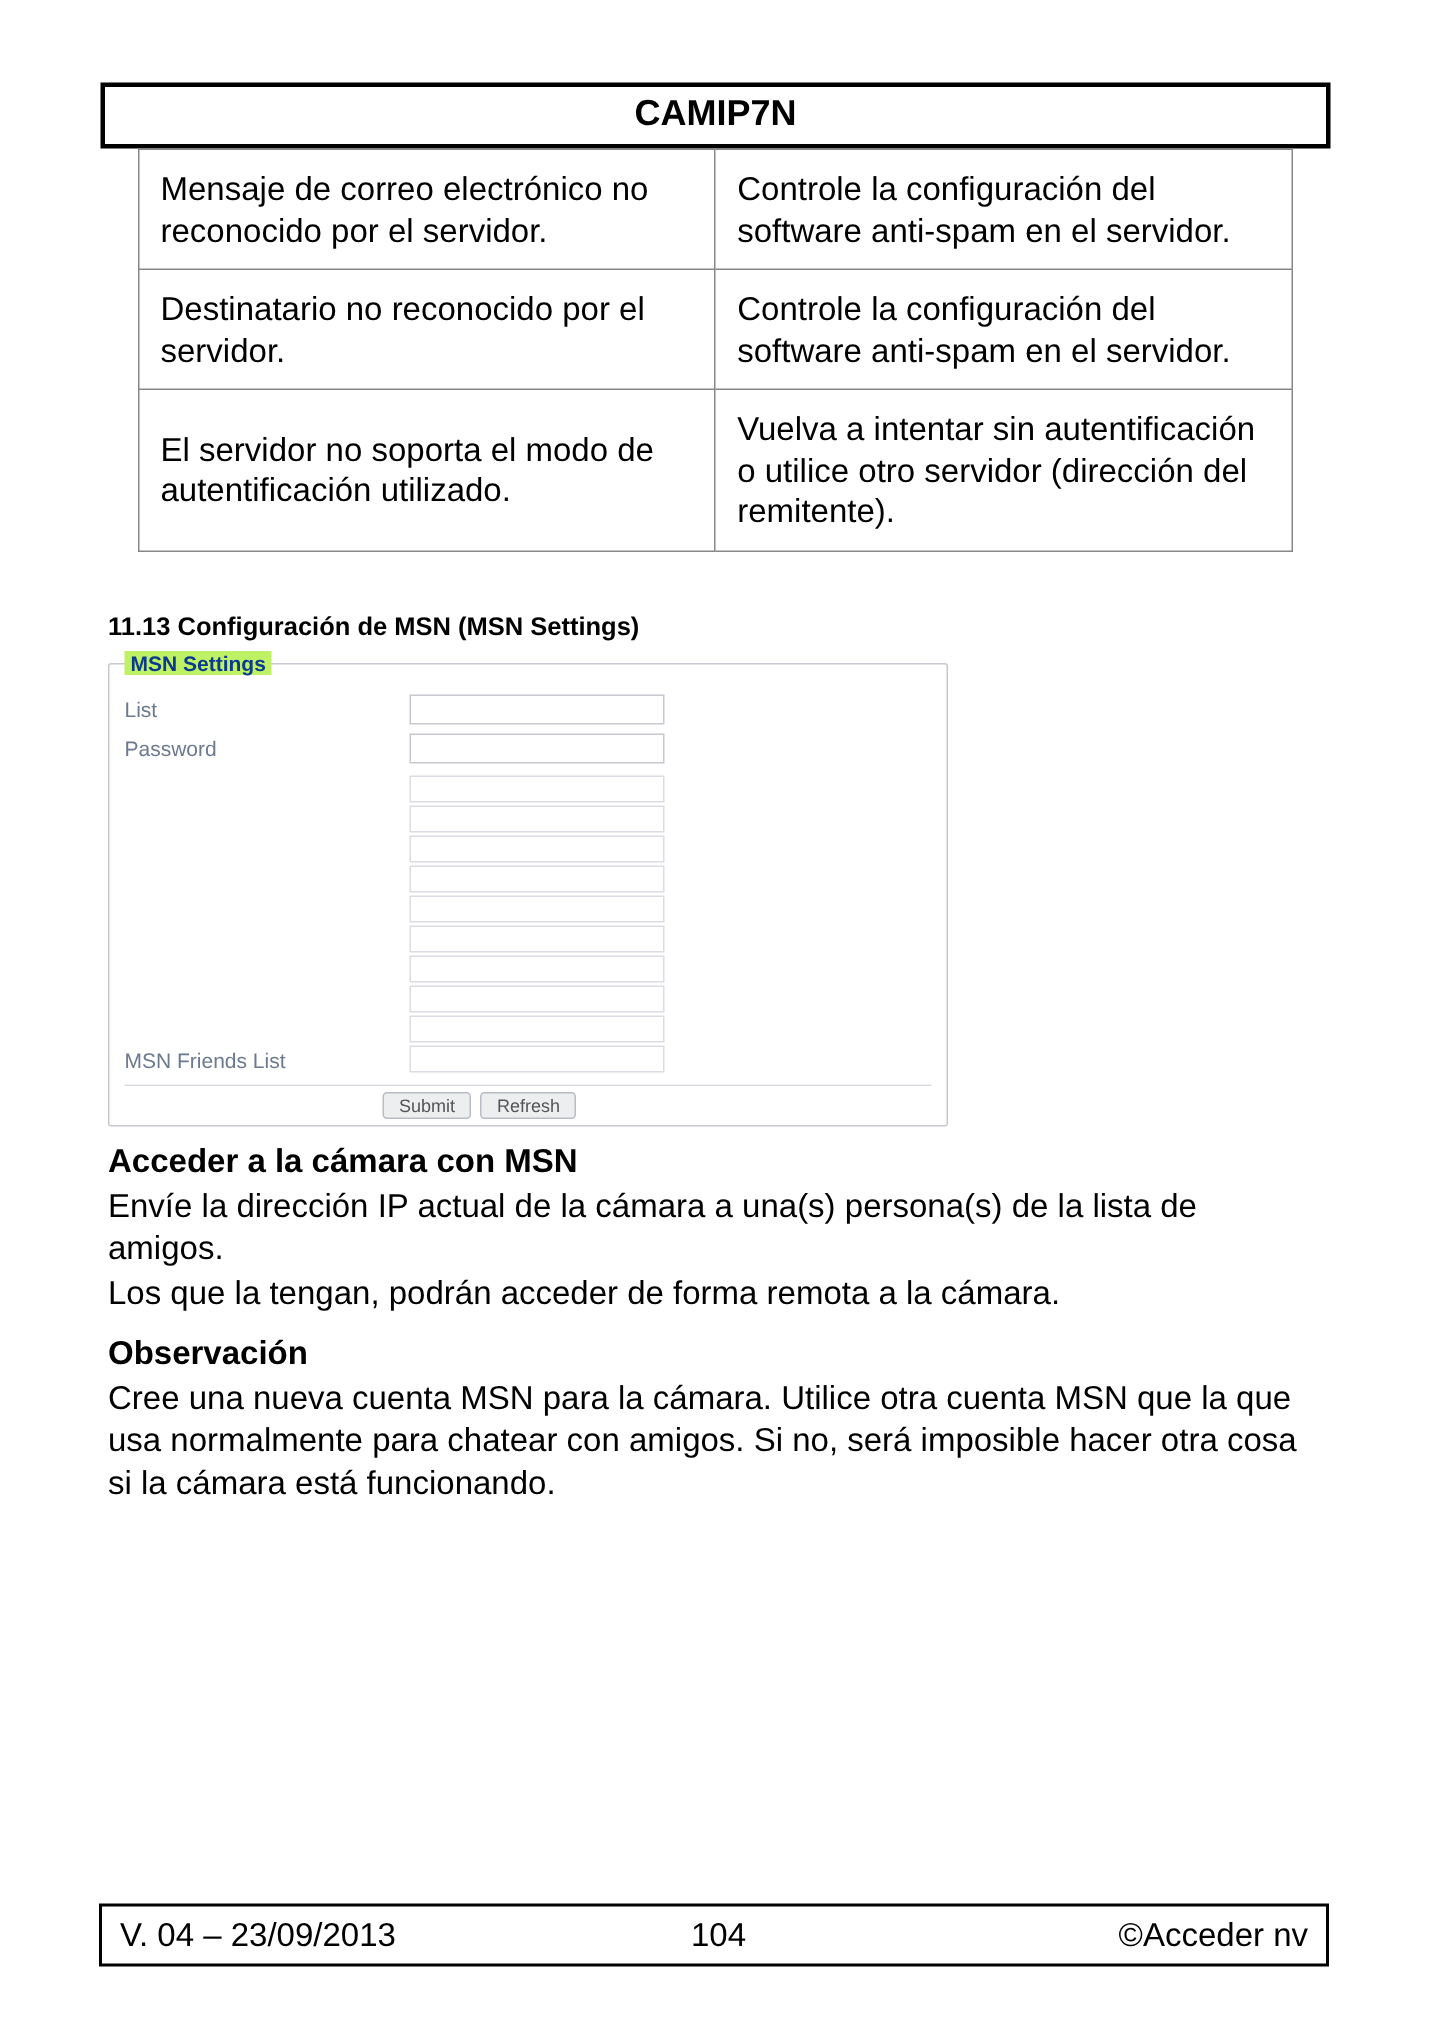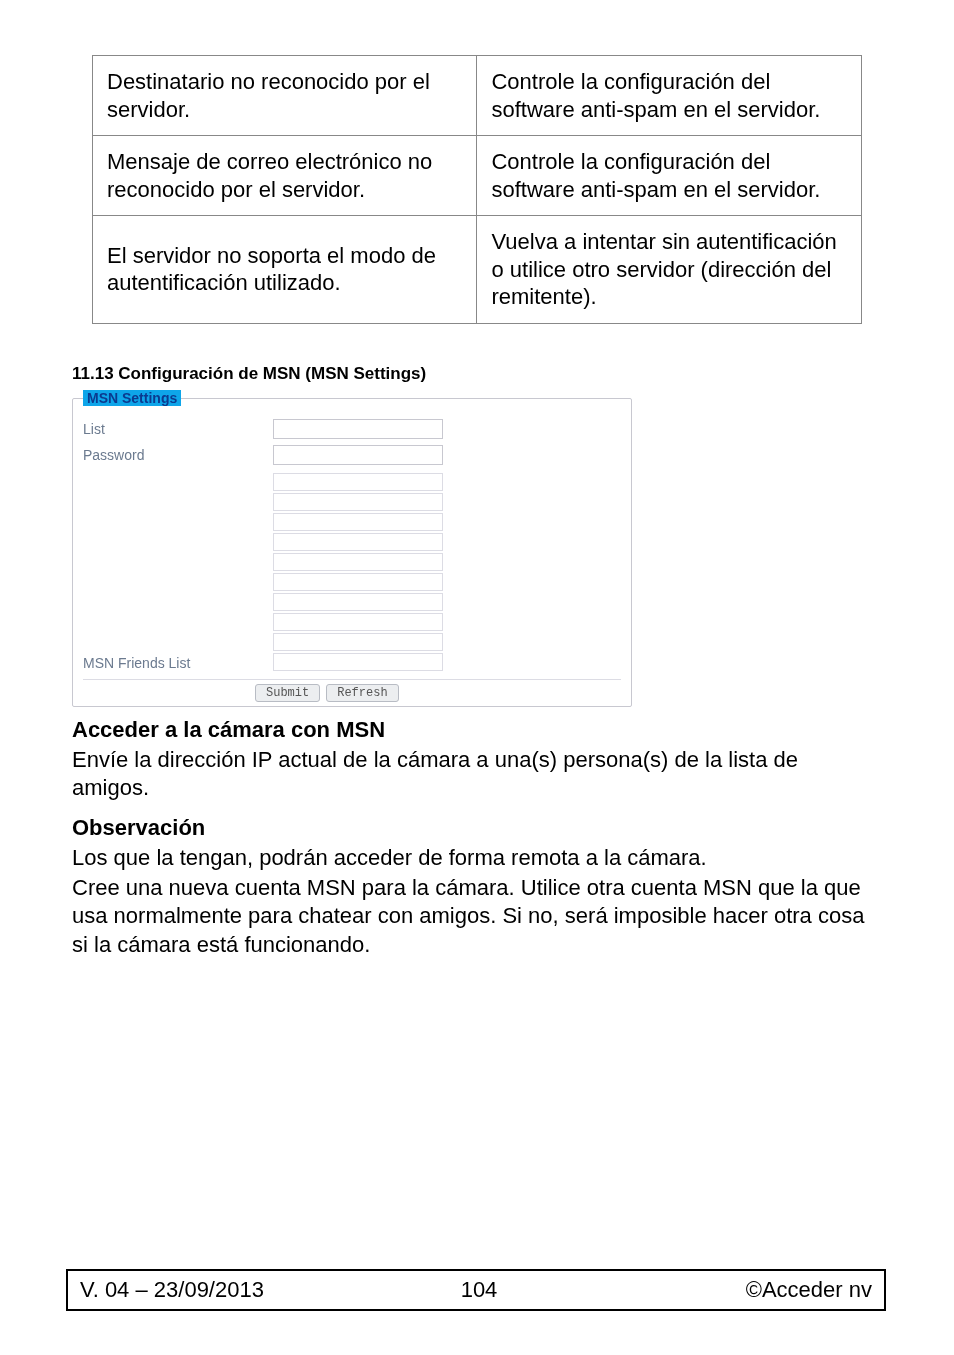--- a/index.html
+++ b/index.html
@@ -5,55 +5,58 @@
   * { box-sizing: border-box; margin: 0; padding: 0; }
   html, body { width: 954px; background: #fff; font-family: Verdana, Geneva, sans-serif; color: #000; }
   .page { width: 954px; height: 1355px; position: relative; padding: 55px 66px 0 66px; }
   .header-box { width: 820px; border: 3px solid #000; text-align: center; font-weight: bold; font-size: 24px; padding: 4px 0 6px 0; margin: 0 auto 0 auto; }
   .trouble-table { width: 770px; margin: 0 auto; border-collapse: collapse; }
   .trouble-table td { border: 1px solid #888; padding: 12px 14px; font-size: 22px; line-height: 1.25; vertical-align: middle; }
   .trouble-table td.left { width: 385px; }
   .trouble-table td.right { width: 385px; }
   .section-title { font-weight: bold; font-size: 17px; margin: 40px 0 14px 6px; }
   .msn-panel { width: 560px; margin-left: 6px; border: 1px solid #c8c8d0; border-radius: 2px; padding: 0 10px 4px 10px; position: relative; background: #fff; }
-  .msn-legend { position: absolute; top: -9px; left: 10px; background: #0ea5e9; padding: 0 4px; color: #0b3a8f; font-weight: bold; font-size: 14px; font-family: Arial, sans-serif; }
+  .msn-legend { position: absolute; top: -9px; left: 10px; background: #bef264; padding: 0 4px; color: #0b3a8f; font-weight: bold; font-size: 14px; font-family: Arial, sans-serif; }
   .msn-row { display: flex; align-items: center; margin-top: 6px; }
   .msn-row.first { margin-top: 20px; }
   .msn-label { width: 190px; color: #6b7a8f; font-size: 14px; font-family: Arial, sans-serif; }
   .msn-input { width: 170px; height: 20px; border: 1px solid #c8c8d0; background: #fff; padding: 0 4px; font-size: 12px; }
   .friends-row { display: flex; align-items: flex-end; margin-top: 8px; }
   .friends-label { width: 190px; color: #6b7a8f; font-size: 14px; font-family: Arial, sans-serif; }
   .friends-inputs { display: flex; flex-direction: column; gap: 2px; }
   .friends-inputs input { width: 170px; height: 18px; border: 1px solid #dcdce4; background: #fff; padding: 0 4px; font-size: 12px; }
   .btn-row { border-top: 1px solid #dcdce4; margin-top: 8px; padding-top: 4px; padding-left: 172px; display: flex; gap: 6px; }
-  .btn-row button { font-size: 12px; color: #555; background: #eceef0; border: 1px solid #b8bcc4; border-radius: 3px; padding: 1px 10px; font-family: Liberation Mono, monospace; cursor: pointer; }
+  .btn-row button { font-size: 12px; color: #555; background: #eceef0; border: 1px solid #b8bcc4; border-radius: 3px; padding: 1px 10px; font-family: Liberation Sans, sans-serif; cursor: pointer; }
   .body-text { font-size: 22px; line-height: 1.28; margin-left: 6px; margin-right: 10px; }
   .bold { font-weight: bold; }
   .sub1 { margin-top: 9px; }
   .sub2 { margin-top: 12px; }
   .para { margin-top: 2px; }
   .footer { position: absolute; left: 66px; right: 66px; bottom: 44px; }
   .footer-box { width: 820px; border: 2px solid #000; display: flex; align-items: center; justify-content: space-between; padding: 6px 12px; font-size: 22px; }
   .footer-center { position: absolute; left: 4px; right: 0; text-align: center; }
   .footer-left, .footer-right { position: relative; z-index: 1; }
 </style>
 </head>
 <body>
 
 <div class="page">
 
+  <div class="header-box">
+    <span>CAMIP7N</span>
+  </div>
 
   <table class="trouble-table">
     <tbody>
         <tr>
-      <td class="left">Destinatario no reconocido por el servidor.</td>
+      <td class="left">Mensaje de correo electrónico no reconocido por el servidor.</td>
       <td class="right">Controle la configuración del software anti-spam en el servidor.</td>
     </tr>
     <tr>
-      <td class="left">Mensaje de correo electrónico no reconocido por el servidor.</td>
+      <td class="left">Destinatario no reconocido por el servidor.</td>
       <td class="right">Controle la configuración del software anti-spam en el servidor.</td>
     </tr>
     <tr>
       <td class="left">El servidor no soporta el modo de autentificación utilizado.</td>
       <td class="right">Vuelva a intentar sin autentificación o utilice otro servidor (dirección del remitente).</td>
     </tr>
   </tbody>
     </table>
 
   <div class="section-title">11.13 Configuración de MSN (MSN Settings)</div>
@@ -88,22 +91,22 @@
     </div>
 
     <div class="btn-row">
       <button>Submit</button>
       <button>Refresh</button>
     </div>
   </div>
 
   <div class="body-text bold sub1">Acceder a la cámara con MSN</div>
   <div class="body-text para">Envíe la dirección IP actual de la cámara a una(s) persona(s) de la lista de amigos.</div>
+  <div class="body-text para">Los que la tengan, podrán acceder de forma remota a la cámara.</div>
   <div class="body-text bold sub2">Observación</div>
-  <div class="body-text para">Los que la tengan, podrán acceder de forma remota a la cámara.</div>
   <div class="body-text para">Cree una nueva cuenta MSN para la cámara. Utilice otra cuenta MSN que la que usa normalmente para chatear con amigos. Si no, será imposible hacer otra cosa si la cámara está funcionando.</div>
 
   <div class="footer">
     <div class="footer-box">
       <span class="footer-center">104</span>
       <span class="footer-left">V. 04 – 23/09/2013</span>
       <span class="footer-right">©Acceder nv</span>
     </div>
   </div>
 

